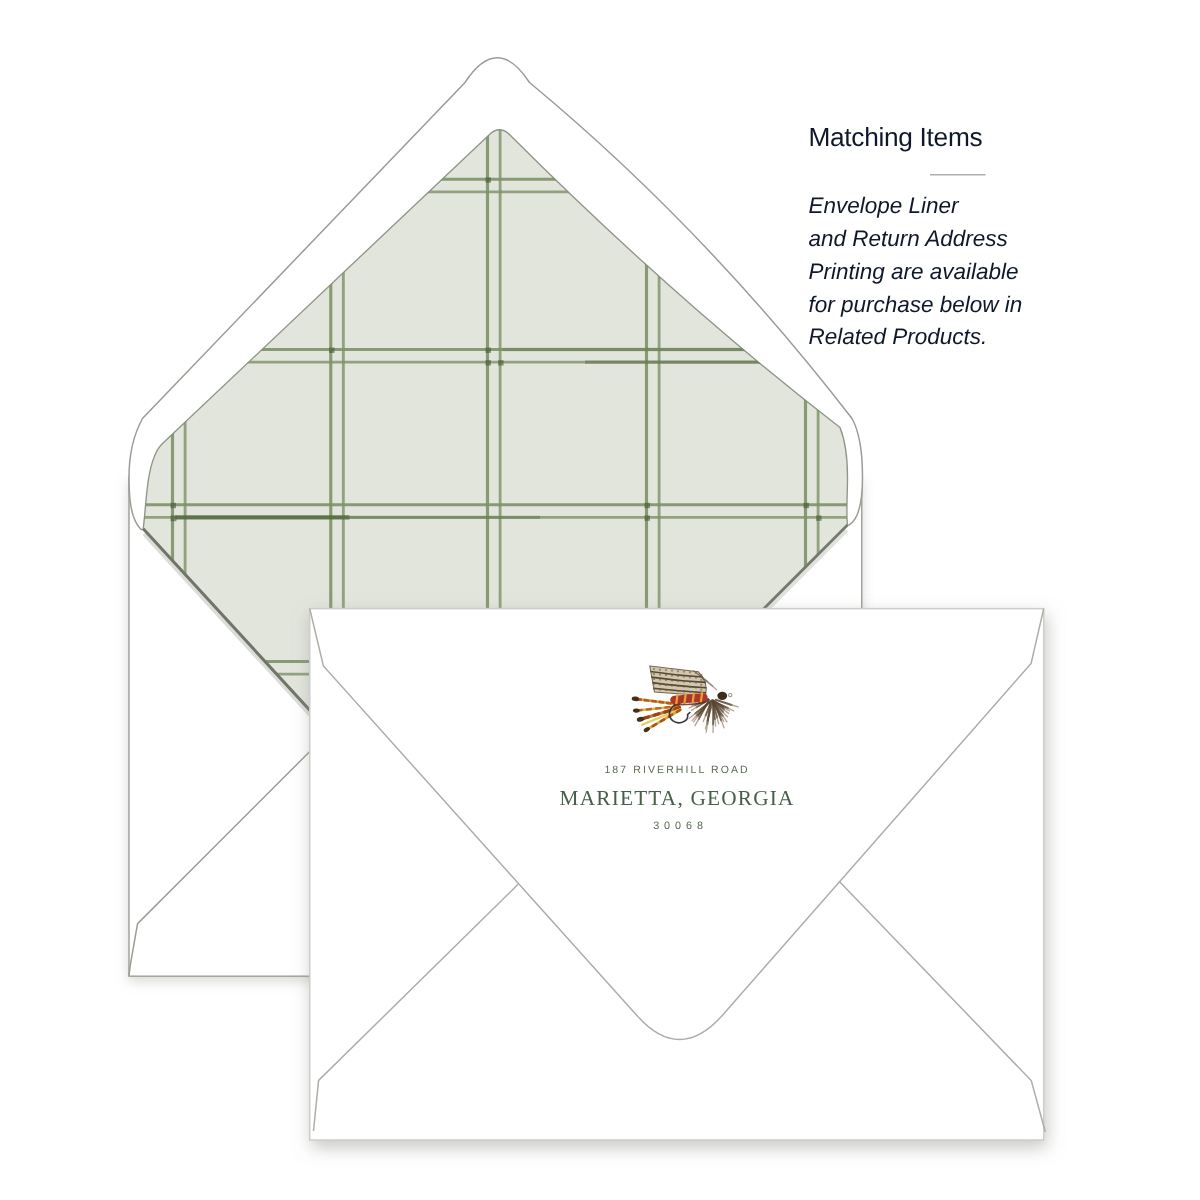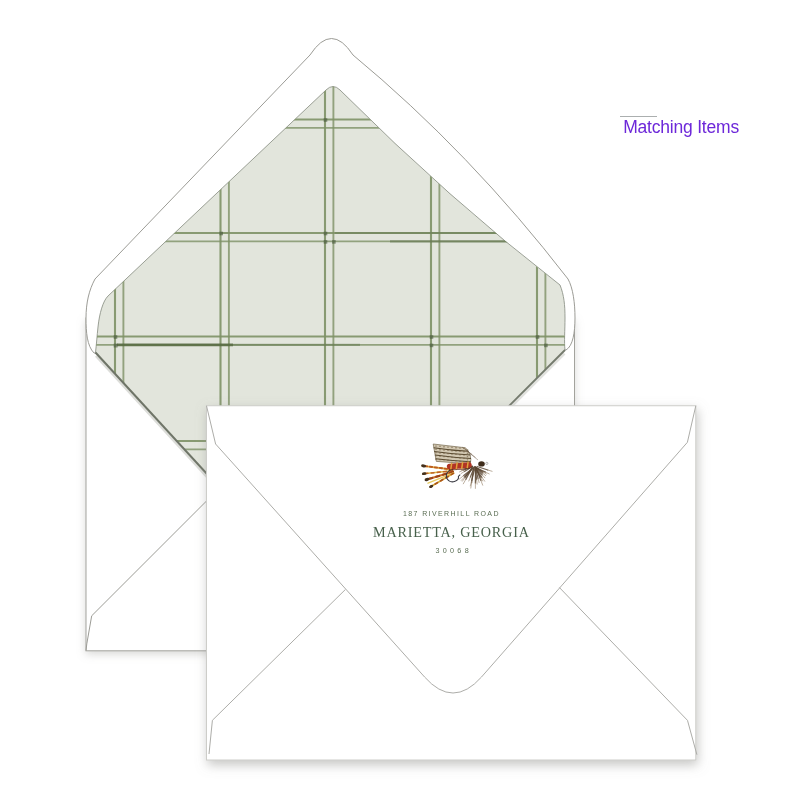--- a/index.html
+++ b/index.html
@@ -1,18 +1,18 @@
 <!DOCTYPE html>
 <html><head>
 <meta charset="utf-8">
 <style>
   html,body{margin:0;padding:0;background:#ffffff;}
   #stage{position:relative;width:800px;height:800px;background:#ffffff;overflow:hidden;
          font-family:"Liberation Sans",sans-serif;}
-  .sidebar{position:absolute;color:#6d28d9;text-align:right;margin-top:36px;}
+  .sidebar{position:absolute;color:#0f172a;text-align:left;}
 </style>
 </head>
 <body>
 <div id="stage">
 
 <svg width="800" height="800" viewBox="0 0 800 800" style="position:absolute;left:0;top:0;">
   <defs>
     <clipPath id="linerClip">
       <path d="M 95.5,352.5 C 96.5,344 97,336 98,327 C 99.5,313 103,301 108,296 L 326,90 Q 333,83 340,90 Q 450,200 560,285 C 564,295 565,305 565,318 C 565,330 564,342 565,350 L 319,596 Z"></path>
     </clipPath>
@@ -222,14 +222,17 @@
     <text x="451.4" y="515.5" font-family="Liberation Sans, sans-serif" font-size="7" letter-spacing="1.4">187 RIVERHILL ROAD</text>
     <text x="451.4" y="536.6" font-family="Liberation Serif, serif" font-size="14.2" letter-spacing="0.8" fill="#47604b">MARIETTA, GEORGIA</text>
     <text x="453.7" y="552.8" font-family="Liberation Sans, sans-serif" font-size="7.2" letter-spacing="3.3">30068</text>
   </g>
 </svg>
 
 <div class="sidebar" style="left:539px;top:81px;width:200px;font-size:17.5px;letter-spacing:-0.2px;">Matching Items</div>
 
 <div style="position:absolute;left:620px;top:116px;width:37px;height:1px;background:#abafaf;"></div>
 
-
+<div class="sidebar" style="left:539px;top:127px;width:200px;font-size:15px;font-style:italic;line-height:21.85px;">
+Envelope Liner<br>and Return Address<br>Printing are available<br>for purchase below in<br>Related Products.
 </div>
 
+</div>
+
 </body></html>

